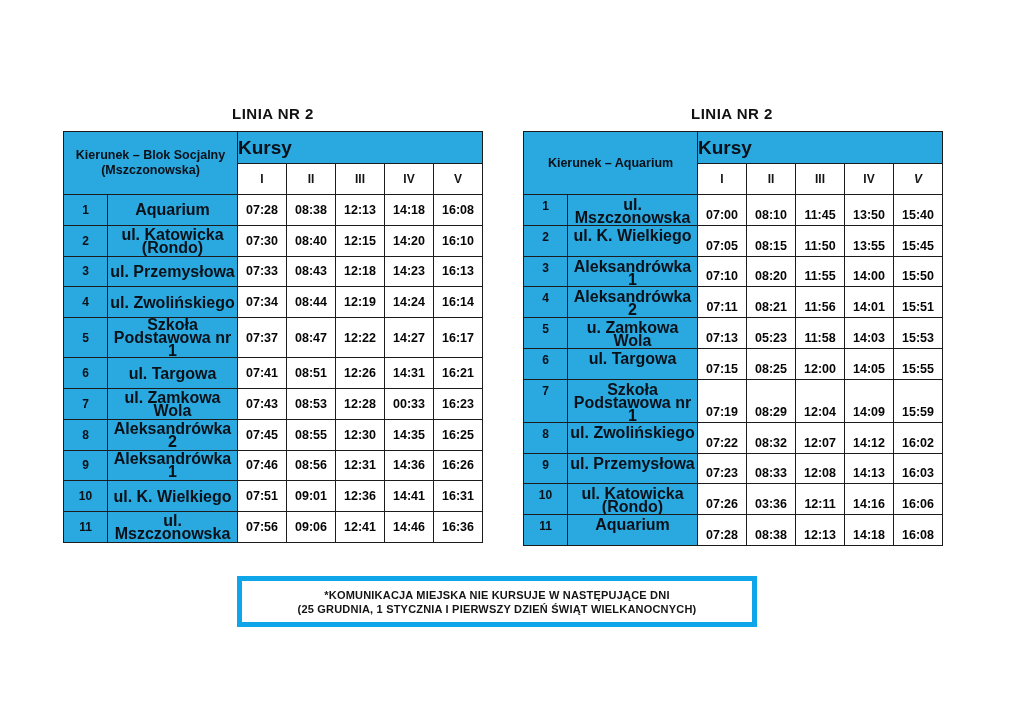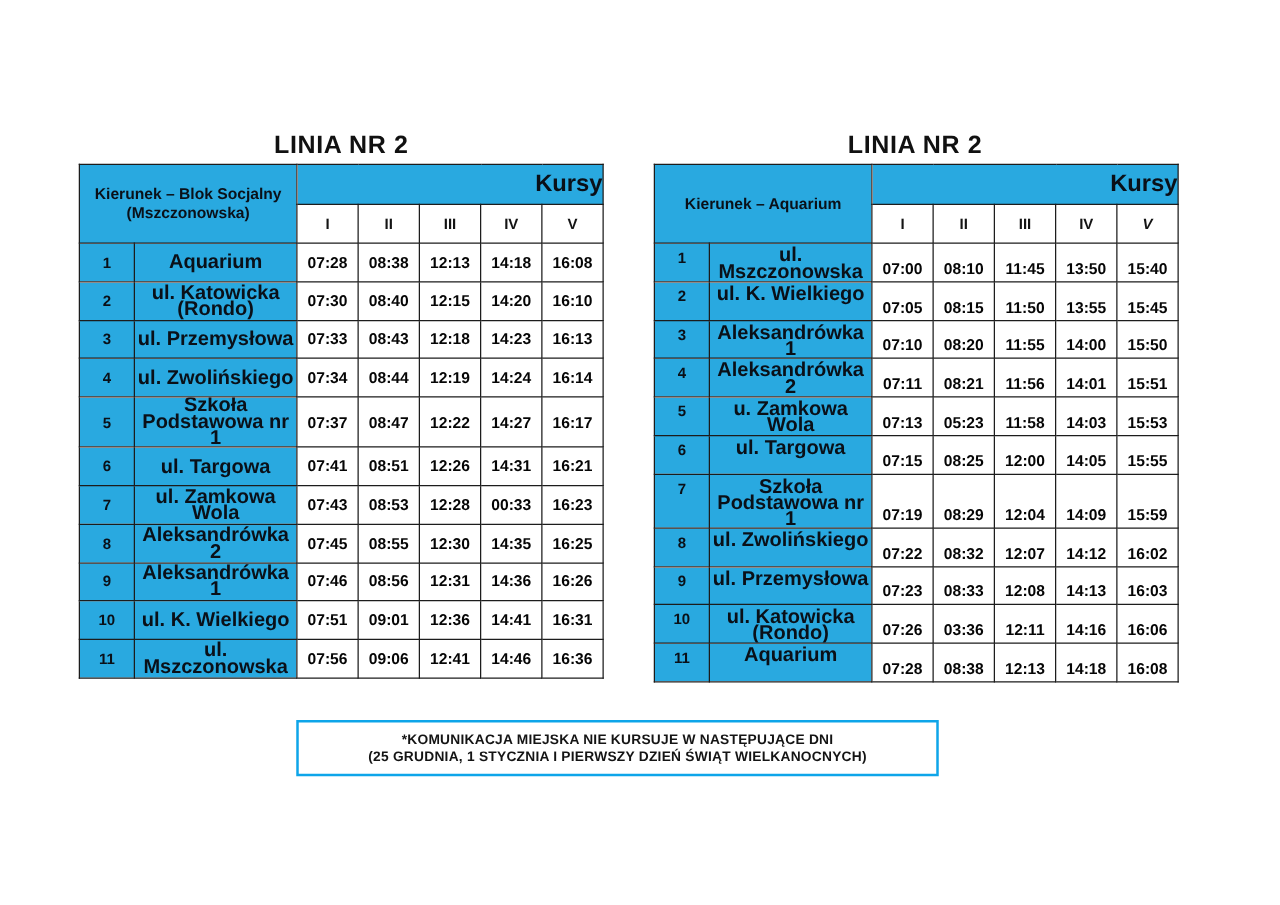--- a/index.html
+++ b/index.html
@@ -2,39 +2,39 @@
 <html><head>
 <meta charset="utf-8">
 <style>
   html,body{margin:0;padding:0;background:#ffffff;}
   .page{
     position:relative;width:1024px;height:724px;background:#ffffff;overflow:hidden;
     font-family:"Liberation Sans","DejaVu Sans",sans-serif;color:#000;
   }
   .tbl-title{
     position:absolute;top:105px;height:22px;text-align:center;
-    font-size:20px;font-weight:bold;letter-spacing:.5px;color:#111;
+    font-size:15px;font-weight:bold;letter-spacing:.5px;color:#111;
   }
   #title-left{left:63px;width:420px;}
   #title-right{left:523px;width:418px;}
 
   .timetable{position:absolute;top:131px;border-collapse:collapse;table-layout:fixed;}
   #table-left{left:63px;width:420px;padding-left:11px;}
   #table-right{left:523px;width:418px;}
 
   .timetable th,.timetable td{
     border:1.5px solid #1c1c1c;padding:0;overflow:hidden;
   }
   th.dir{
     background:#29a9e0;font-size:12.5px;font-weight:bold;line-height:15px;
     color:#0a1018;text-align:center;vertical-align:middle;
   }
   th.kursy{
     background:#29a9e0;font-size:19px;font-weight:bold;color:#0a1018;
-    text-align:right;height:31px;vertical-align:middle;margin-top:25px;
+    text-align:left;height:31px;vertical-align:middle;margin-top:25px;
   }
   th.colhead{
     background:#ffffff;font-size:12px;font-weight:bold;color:#141414;
     text-align:center;height:30px;vertical-align:middle;
   }
   th.colhead.italic{font-style:italic;}
   .timetable tbody tr{height:30.8px;}
   td.nr{
     background:#29a9e0;font-size:12px;font-weight:bold;color:#0a1018;
     text-align:center;vertical-align:middle;
@@ -51,21 +51,21 @@
   #table-right tbody td.nr{vertical-align:top;padding-top:4px;}
   #table-right tbody td.stop{vertical-align:top;padding-top:3px;}
   #table-right tbody td.time{vertical-align:bottom;padding-bottom:3px;}
 
   .footer-note{
     position:absolute;left:0;top:548px;width:924px;text-align:center;
     font-size:18px;font-weight:normal;color:#1a1a1a;
   }
   .notice-box{
     position:absolute;left:237px;top:576px;width:510px;height:41px;
-    border:2px solid #0ea5e9;background:#ffffff;
+    border:5px solid #0ea5e9;background:#ffffff;
     display:flex;flex-direction:column;justify-content:center;align-items:center;
   }
   .notice-line{
     font-size:11px;font-weight:bold;line-height:14px;color:#141414;text-align:center;
     letter-spacing:.2px;
   }
 </style>
 </head>
 <body>
 

